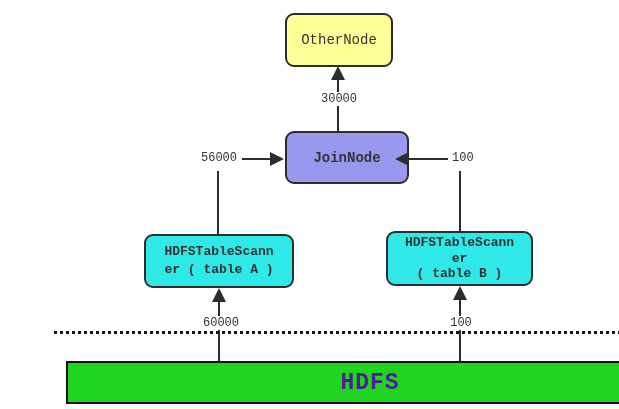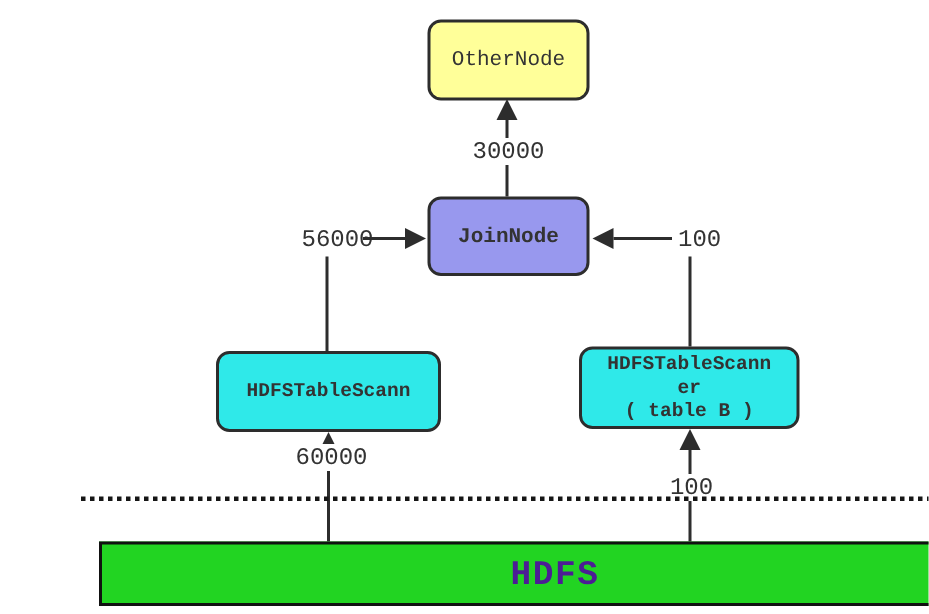--- a/index.html
+++ b/index.html
@@ -19,21 +19,21 @@
     display:flex;
     flex-direction:column;
     align-items:center;
     justify-content:center;
     text-align:center;
     color:#333;
     font-size:14px;
   }
   .node.bold{font-weight:bold;}
   #other-node{left:239px;top:13px;width:108px;height:54px;}
-  #join-node{left:239px;top:131px;width:108px;height:53px;}
+  #join-node{left:239px;top:131px;width:124px;height:53px;}
   #scanner-a{left:98px;top:234px;width:150px;height:54px;font-size:13px;line-height:1.35;}
   #scanner-b{left:340px;top:231px;width:147px;height:55px;font-size:13px;line-height:1.22;}
   #hdfs-bar{
     position:absolute;left:20px;top:361px;width:608px;height:43px;
     box-sizing:border-box;border:2px solid #111;
     display:flex;align-items:center;justify-content:center;
     font-size:23px;font-weight:bold;color:#4c1d95;letter-spacing:1px;
   }
   .line-v{position:absolute;width:2px;background:#2d2d2d;}
   .line-h{position:absolute;height:2px;background:#2d2d2d;}
@@ -47,21 +47,21 @@
     border-top:7px solid transparent;border-bottom:7px solid transparent;
     border-left:14px solid #2d2d2d;
   }
   .arrow-left{
     position:absolute;width:0;height:0;
     border-top:7px solid transparent;border-bottom:7px solid transparent;
     border-right:14px solid #2d2d2d;
   }
   .edge-label{
     position:absolute;
-    font-size:16px;color:#333;
+    font-size:12px;color:#333;
     background:#ffffff;
     padding:0 2px;
     white-space:nowrap;
   }
   .centered{transform:translateX(-50%);}
   #boundary-line{
     position:absolute;left:8px;top:331px;width:597px;height:0;
     border-top:3px dotted #161616;
   }
   #watermark{
@@ -80,20 +80,21 @@
   <div class="node" id="other-node" style="background-color: rgb(255, 255, 153);">
     <span>OtherNode</span>
   </div>
 
   <div class="node bold" id="join-node" style="background-color: rgb(152, 152, 238);">
     <span>JoinNode</span>
   </div>
 
   <div class="node bold" id="scanner-a" style="background-color: rgb(47, 233, 233);">
     <span>HDFSTableScann</span>
+    <span>er ( table A )</span>
   </div>
 
   <div class="node bold" id="scanner-b" style="background-color: rgb(47, 233, 233);">
     <span>HDFSTableScann</span>
     <span>er</span>
     <span>( table B )</span>
   </div>
 
   <div class="arrow-up" style="left:285px;top:66px;"></div>
   <div class="line-v" style="left:291px;top:80px;height:51px;"></div>
@@ -104,21 +105,21 @@
   <div class="line-h" style="left:196px;top:158px;width:29px;"></div>
   <div class="arrow-right" style="left:224px;top:152px;"></div>
 
   <div class="line-v" style="left:413px;top:171px;height:60px;"></div>
   <div class="edge-label" style="left:404px;top:151px;">100</div>
   <div class="line-h" style="left:363px;top:158px;width:39px;"></div>
   <div class="arrow-left" style="left:349px;top:152px;"></div>
 
   <div class="arrow-up" style="left:166px;top:288px;"></div>
   <div class="line-v" style="left:172px;top:302px;height:59px;"></div>
-  <div class="edge-label centered" style="left:175px;top:296px;">60000</div>
+  <div class="edge-label centered" style="left:175px;top:316px;">60000</div>
 
   <div class="arrow-up" style="left:407px;top:286px;"></div>
   <div class="line-v" style="left:413px;top:300px;height:61px;"></div>
   <div class="edge-label centered" style="left:415px;top:316px;">100</div>
 
   <div id="boundary-line"></div>
 
   <div id="hdfs-bar" style="background-color: rgb(34, 212, 34);">
     <span>HDFS</span>
   </div>

